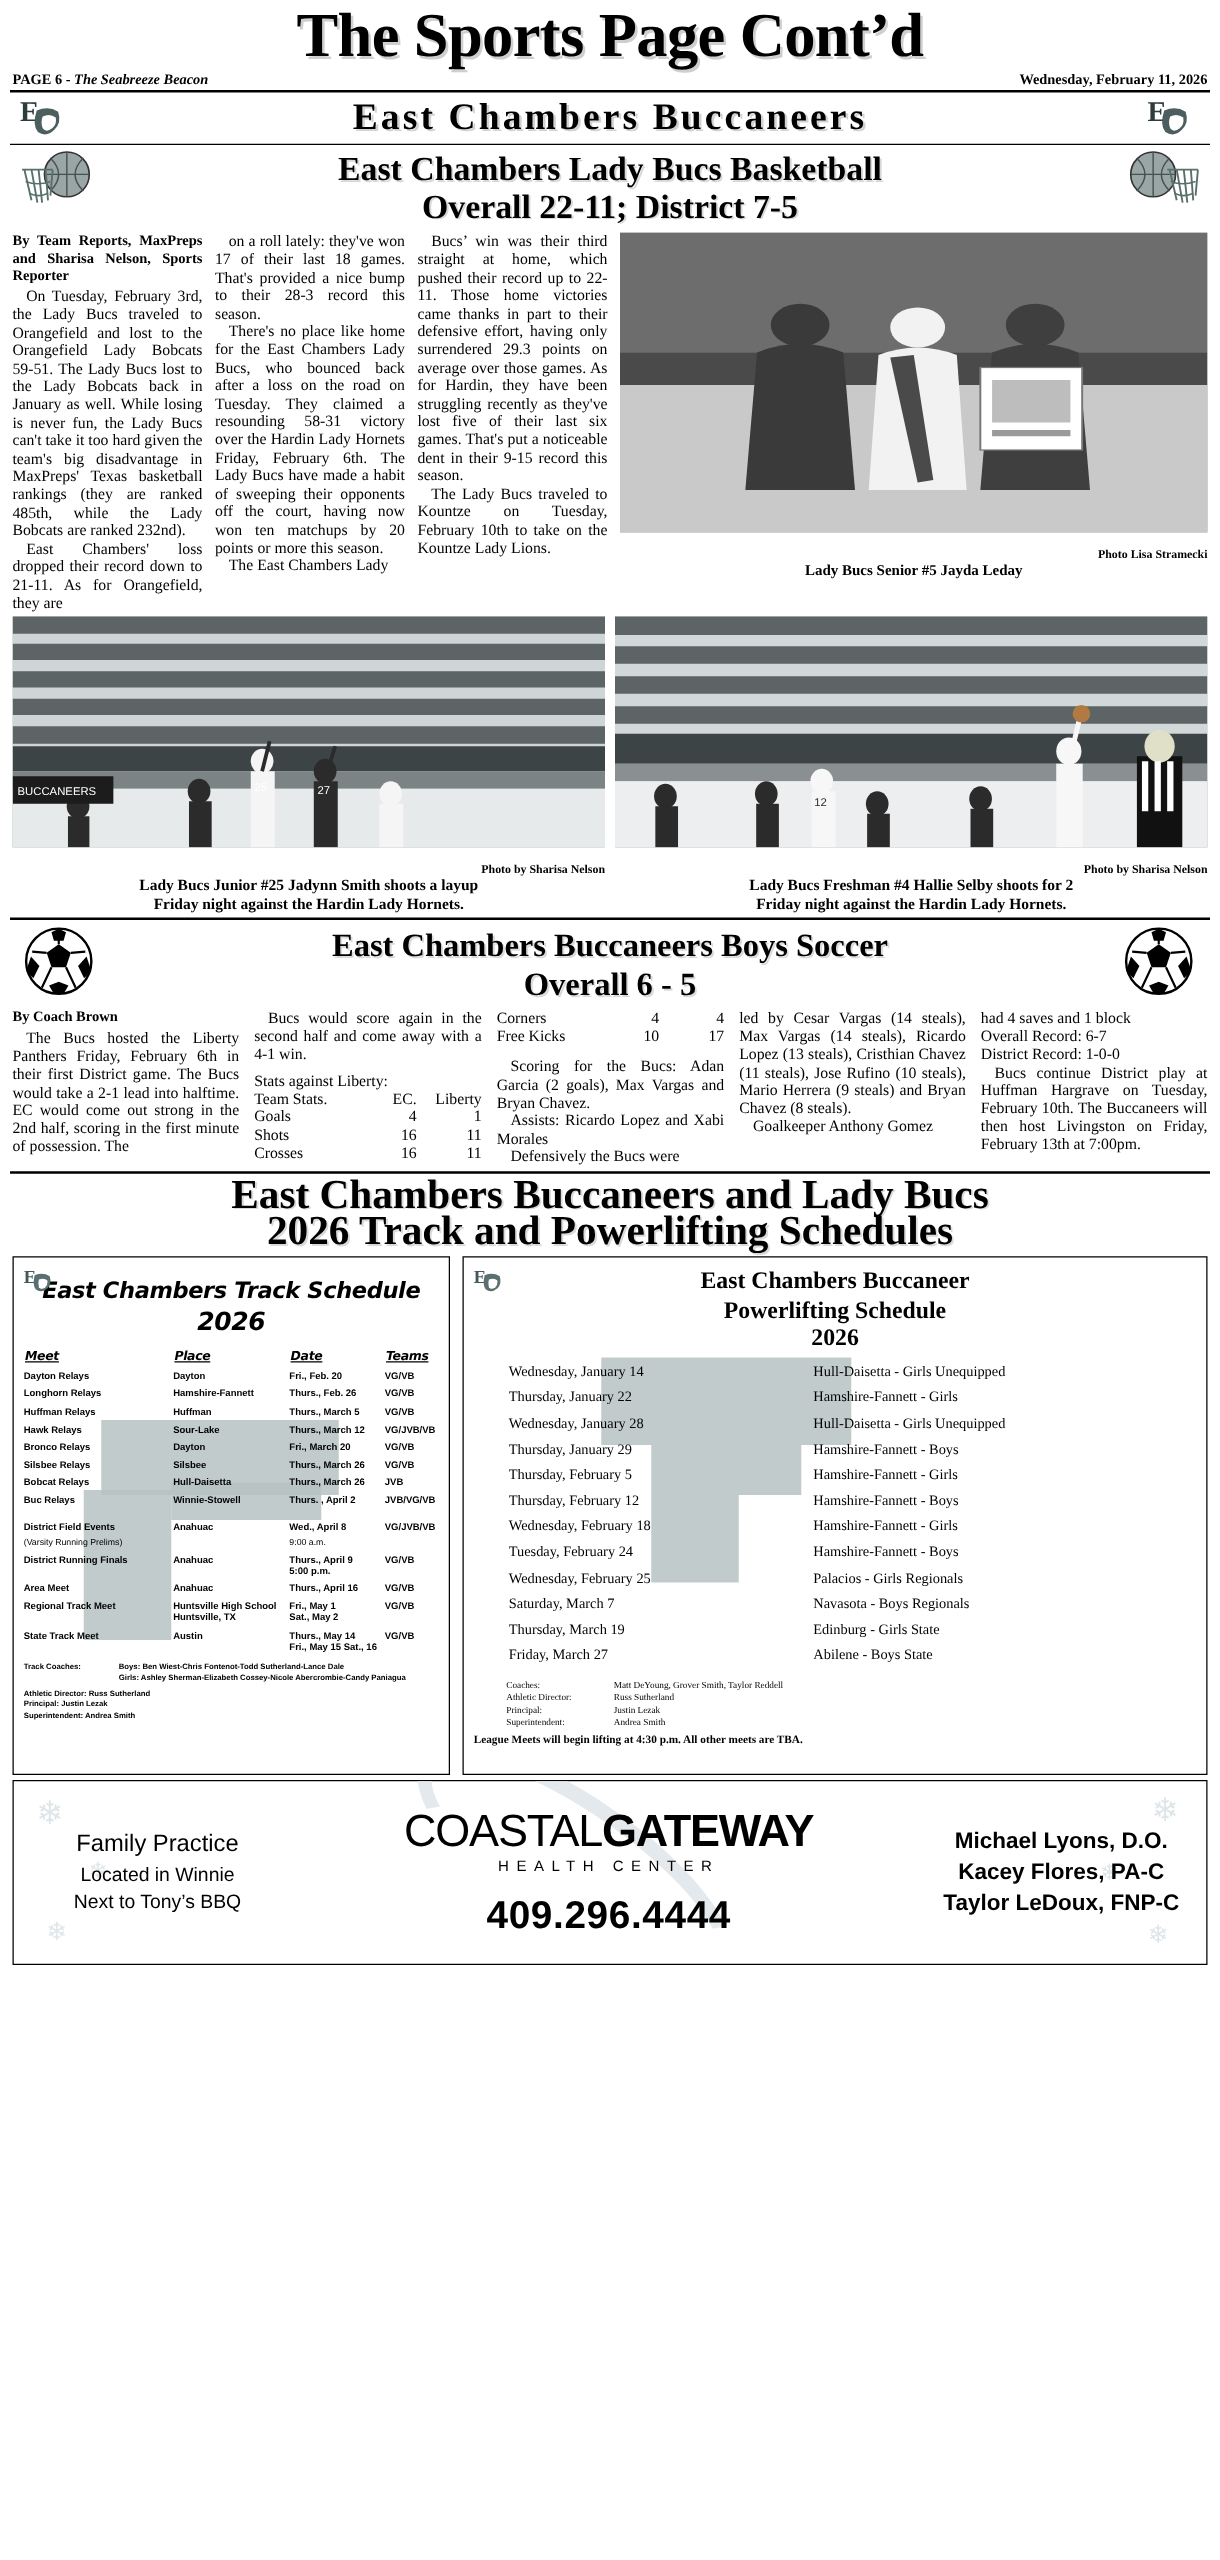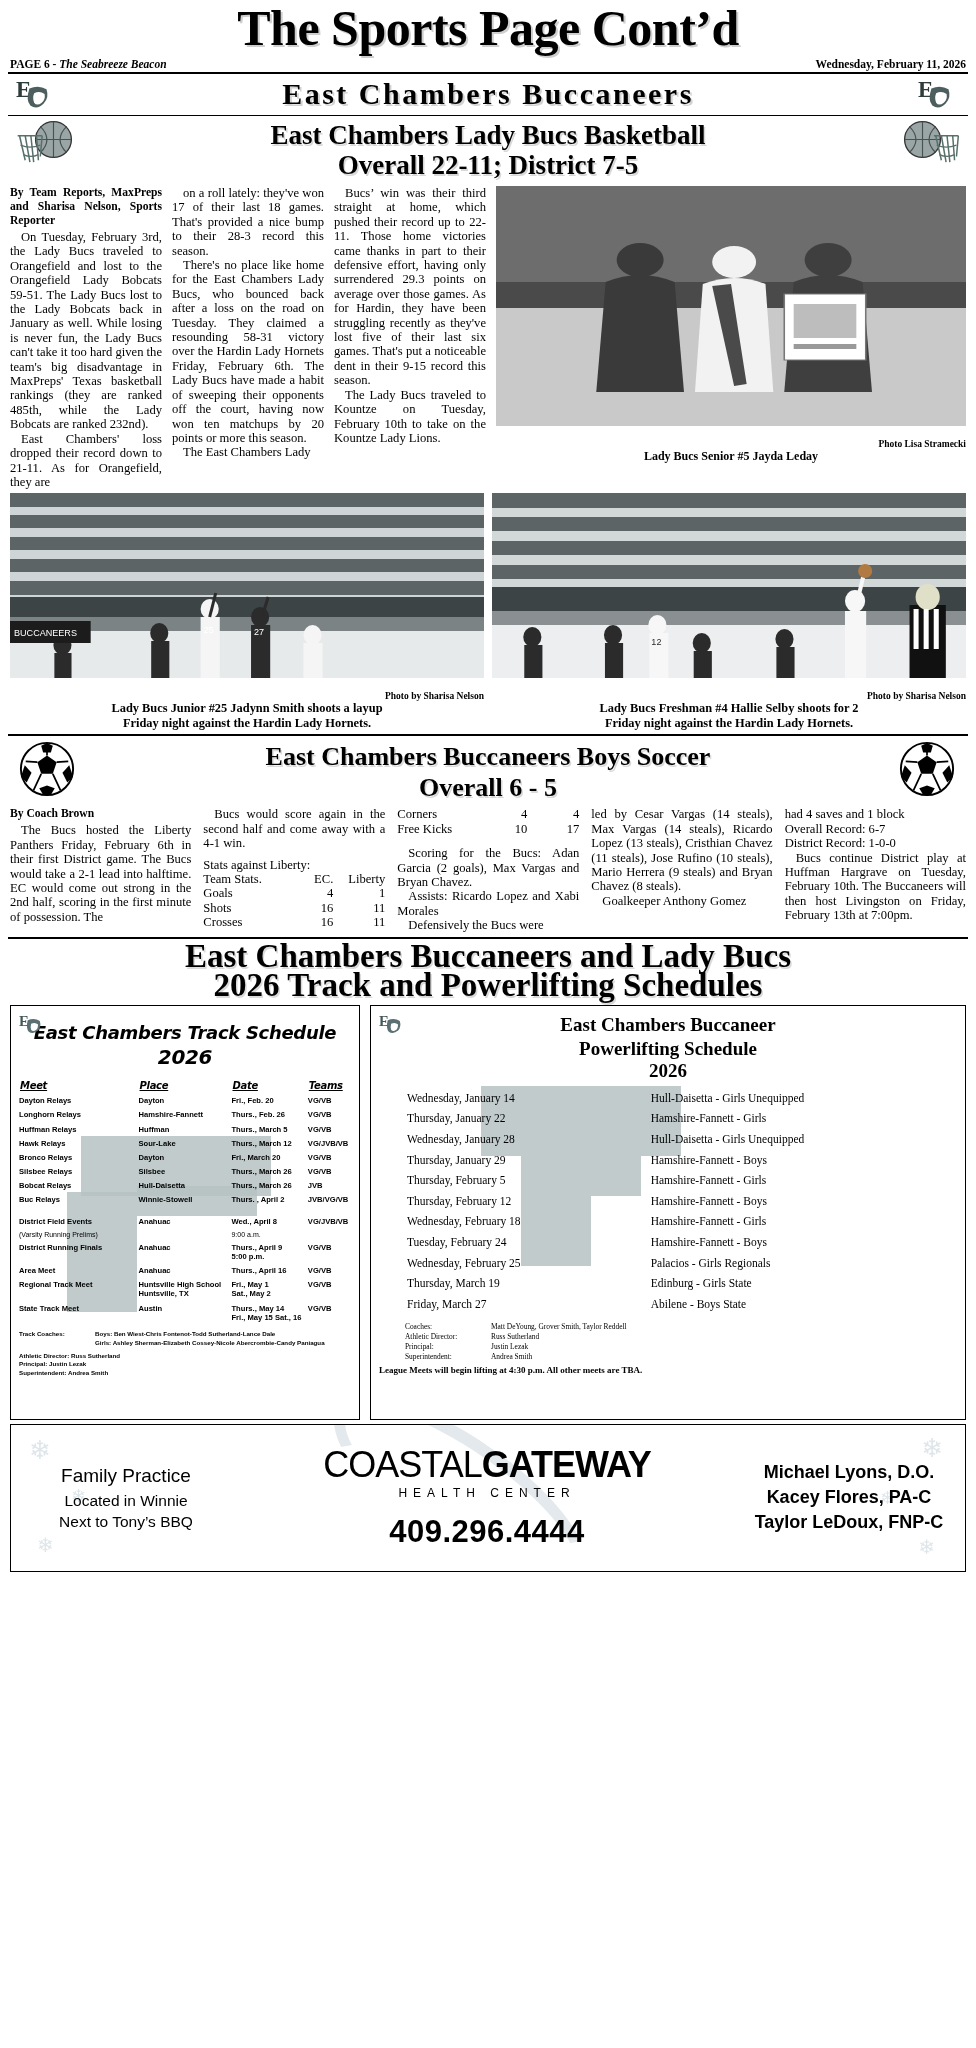--- a/index.html
+++ b/index.html
@@ -586,20 +586,24 @@
             </tr>
         <tr>
               <td class="d">Tuesday, February 24</td>
               <td>Hamshire-Fannett - Boys</td>
             </tr>
         <tr>
               <td class="d">Wednesday, February 25</td>
               <td>Palacios - Girls Regionals</td>
             </tr>
         <tr>
+              <td class="d">Saturday, March 7</td>
+              <td>Navasota - Boys Regionals</td>
+            </tr>
+        <tr>
               <td class="d">Thursday, March 19</td>
               <td>Edinburg - Girls State</td>
             </tr>
         <tr>
               <td class="d">Friday, March 27</td>
               <td>Abilene - Boys State</td>
             </tr>
       </tbody>
         </table>
       <div class="pl-foot">

